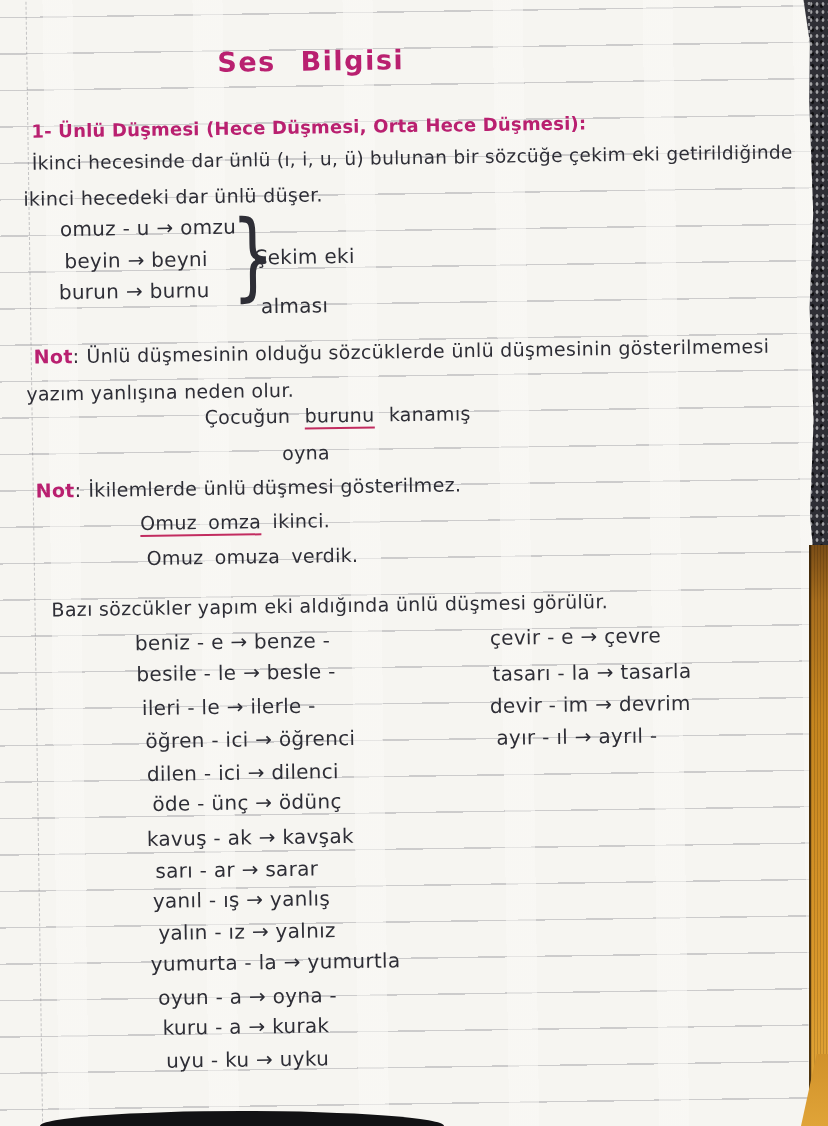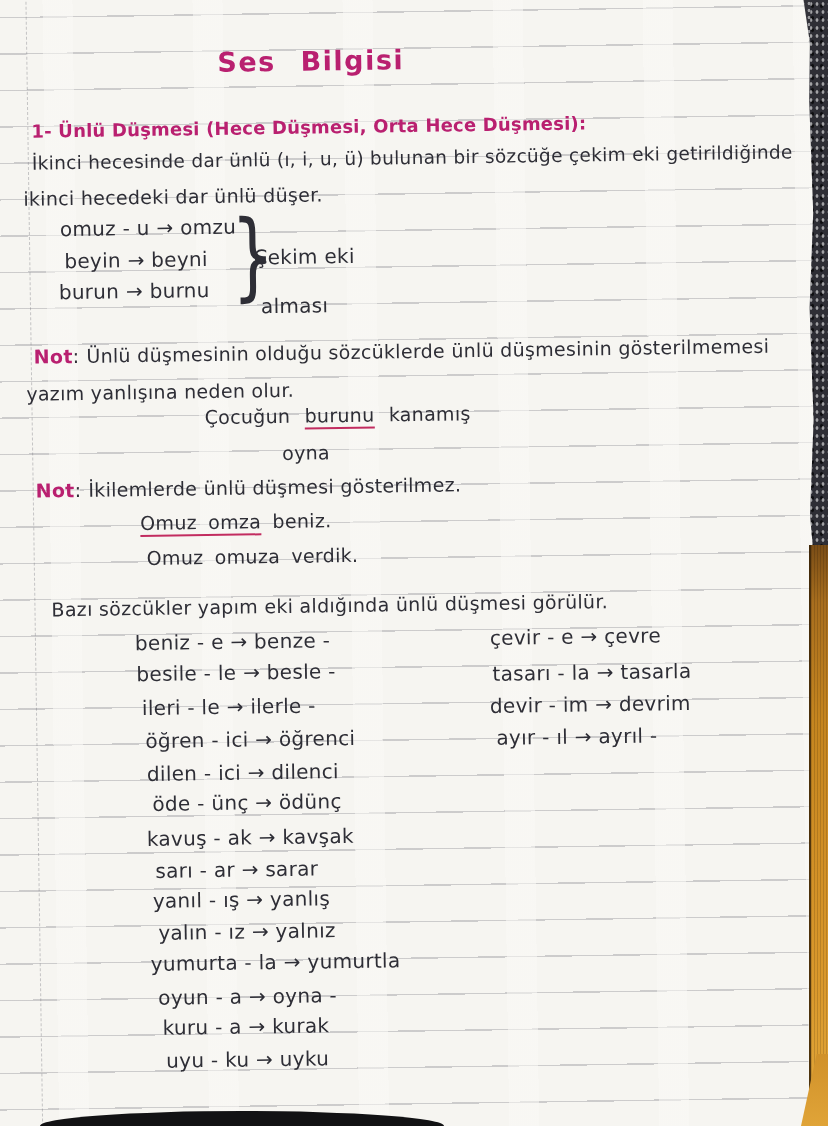--- a/index.html
+++ b/index.html
@@ -97,21 +97,21 @@
     <span class="u-pink">burunu</span>
     <span>kanamış</span>
   </div>
   <div class="hw" style="left:283px;top:440px;">oyna</div>
 
   <div class="hw" style="left:36px;top:474px;">
     <span class="pink">Not</span><span>:</span><span class="gap">İkilemlerde ünlü düşmesi gösterilmez.</span>
   </div>
   <div class="hw" style="left:140px;top:508px;word-spacing:5px;">
     <span class="u-pink">Omuz omza</span>
-    <span>beniz.</span>
+    <span>ikinci.</span>
   </div>
   <div class="hw" style="left:146px;top:543px;word-spacing:5px;">Omuz omuza verdik.</div>
 
   <div class="hw" style="left:50px;top:593px;">Bazı sözcükler yapım eki aldığında ünlü düşmesi görülür.</div>
 
   <div id="s2-left">
       <div class="hw row" style="left: 133px; top: 627px;">beniz - e → benze -</div>
       <div class="hw row" style="left: 134px; top: 658px;">besile - le → besle -</div>
       <div class="hw row" style="left: 139px; top: 692px;">ileri - le → ilerle -</div>
       <div class="hw row" style="left: 142px; top: 725px;">öğren - ici → öğrenci</div>

